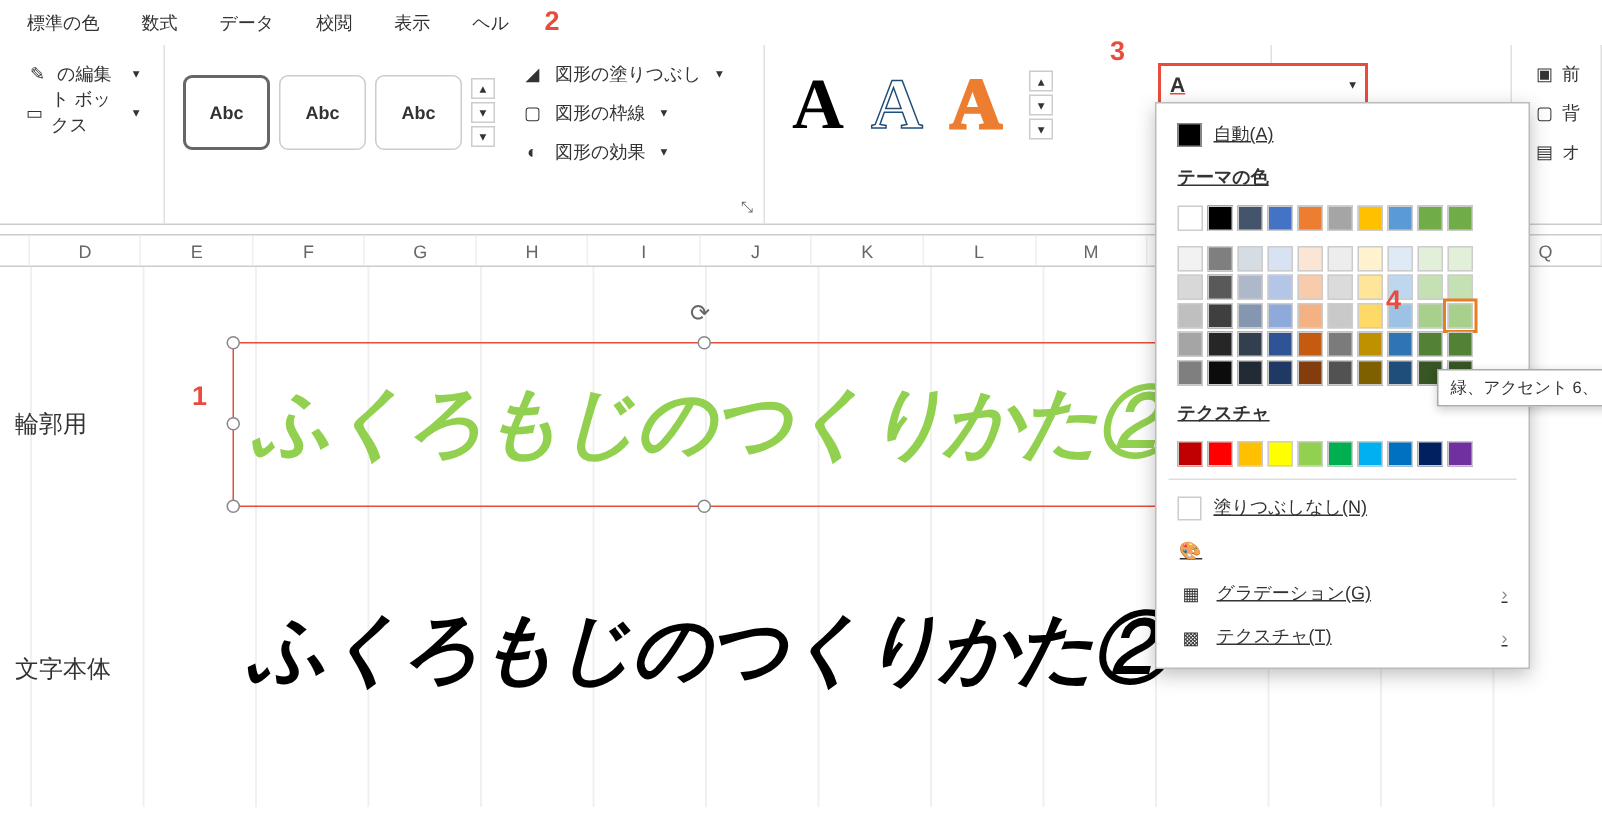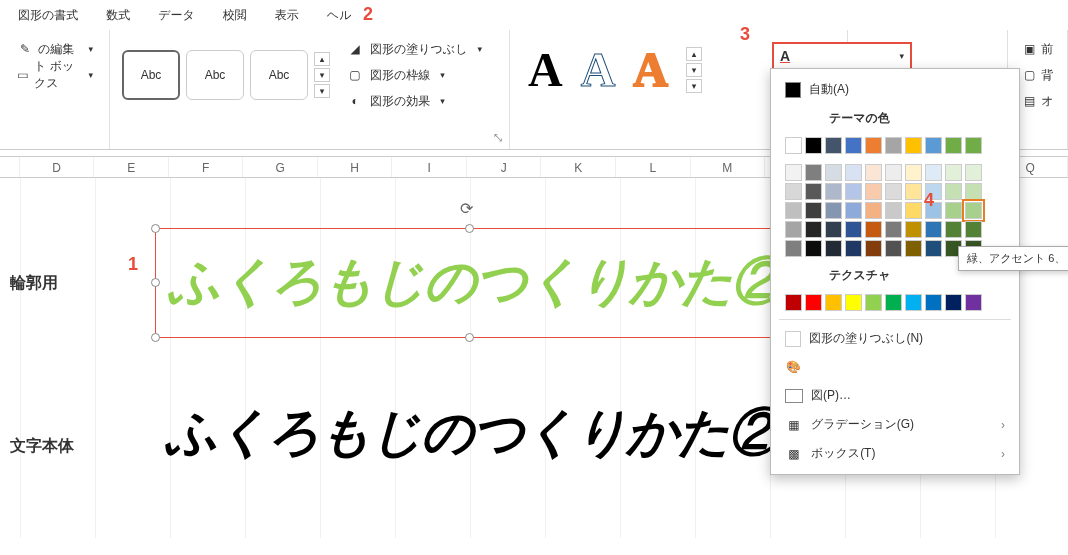--- a/index.html
+++ b/index.html
@@ -17,21 +17,21 @@
 .dialog-launcher{position:absolute;bottom:4px;right:4px;width:14px;height:14px;font-size:10px;color:#666;display:flex;align-items:center;justify-content:center;}
 
 .left-pane{width:110px;}
 .left-pane .btn-row{display:flex;flex-direction:column;gap:4px;padding:4px;}
 .left-pane .sm-btn{display:flex;align-items:center;gap:4px;height:22px;padding:0 4px;}
 
 .shape-styles{width:400px;}
 .shape-gallery{display:flex;align-items:center;gap:6px;padding:8px 4px;}
 .shape-thumb{width:58px;height:50px;border:1px solid #ccc;border-radius:6px;display:flex;align-items:center;justify-content:center;background:#fff;}
 .shape-thumb.active{border:2px solid #666;}
-.shape-thumb span{font-size:12px;}
+.shape-thumb span{font-size:12px;font-weight:bold;}
 .gallery-nav{display:flex;flex-direction:column;gap:2px;}
 .gallery-nav div{width:16px;height:14px;display:flex;align-items:center;justify-content:center;border:1px solid #ccc;font-size:9px;}
 .shape-fill-menu{display:flex;flex-direction:column;gap:4px;padding:4px;}
 .shape-fill-menu .item{display:flex;align-items:center;gap:6px;height:22px;}
 .mini-icon{width:18px;height:16px;display:inline-flex;align-items:center;justify-content:center;}
 
 .wordart{flex:1;}
 .wa-gallery{display:flex;align-items:center;gap:18px;padding:8px 10px;}
 .wa-A{font-size:48px;font-weight:bold;font-family:'Times New Roman',serif;}
 
@@ -41,36 +41,36 @@
 
 .right-pane{width:60px;}
 .right-pane .item{display:flex;align-items:center;gap:6px;height:22px;padding:0 4px;}
 
 
 .sheet{position:relative;margin-top:6px;}
 .col-headers{display:flex;height:22px;border-top:1px solid #ccc;border-bottom:1px solid #ccc;}
 .col-headers div{width:75px;text-align:center;line-height:22px;color:#666;border-right:1px solid #eee;}
 .col-headers div:first-child{width:20px;}
 .sheet-body{position:relative;height:360px;}
-.row-label{position:absolute;left:10px;font-size:16px;font-weight:bold;}
+.row-label{position:absolute;left:10px;font-size:16px;font-weight:normal;}
 .grid-bg{position:absolute;inset:0;background-image:linear-gradient(to right,#f0f0f0 1px,transparent 1px);background-size:75px 100%;background-position:20px 0;}
 .word-art-1{position:absolute;top:50px;left:155px;width:630px;height:110px;border:1.5px solid #e74c3c;}
 .word-art-1 .handle{position:absolute;width:9px;height:9px;border:1px solid #888;background:#fff;border-radius:50%;}
 .word-art-1 .h-tl{top:-5px;left:-5px;} .word-art-1 .h-tm{top:-5px;left:50%;margin-left:-5px;} .word-art-1 .h-tr{top:-5px;right:-5px;}
 .word-art-1 .h-ml{top:50%;left:-5px;margin-top:-5px;} .word-art-1 .h-mr{top:50%;right:-5px;margin-top:-5px;}
 .word-art-1 .h-bl{bottom:-5px;left:-5px;} .word-art-1 .h-bm{bottom:-5px;left:50%;margin-left:-5px;} .word-art-1 .h-br{bottom:-5px;right:-5px;}
 .word-art-1 .rot{position:absolute;top:-30px;left:50%;margin-left:-10px;font-size:16px;color:#666;}
 .word-art-text{font-size:52px;font-weight:900;font-style:italic;letter-spacing:-2px;white-space:nowrap;padding:18px 12px;font-family:'Arial Black','Yu Gothic',sans-serif;}
 .wa1-text{color:#92d050;}
 .wa2-text{color:#000;position:absolute;top:220px;left:165px;font-size:52px;font-weight:900;font-style:italic;letter-spacing:-2px;white-space:nowrap;font-family:'Arial Black','Yu Gothic',sans-serif;}
 
 
-.color-picker{position:absolute;top:68px;left:770px;width:250px;background:#fff;border:1px solid #bbb;box-shadow:0 4px 12px rgba(0,0,0,.25);z-index:10;padding:6px 0;}
+.color-picker{position:absolute;top:68px;left:770px;width:250px;background:#fff;border:1px solid #bbb;box-shadow:0 4px 12px rgba(0,0,0,.25);z-index:10;padding:6px 0;text-decoration:underline;}
 .cp-row{display:flex;align-items:center;gap:8px;padding:6px 14px;}
-.cp-title{font-weight:bold;padding:6px 14px;margin-left:44px;}
+.cp-title{font-weight:bold;padding:6px 14px;}
 .auto-sw{width:16px;height:16px;background:#000;border:1px solid #888;}
 .color-grid{display:flex;flex-direction:column;gap:2px;padding:4px 14px;}
 .cg-row{display:flex;gap:3px;}
 .cg-row .sw{width:17px;height:17px;border:1px solid #ccc;position:relative;}
 .cg-row .sw.highlight{outline:2px solid #e67e22;outline-offset:1px;}
 .std-row{display:flex;gap:3px;padding:4px 14px;}
 .std-row .sw{width:17px;height:17px;border:1px solid #ccc;}
 .cp-sep{height:1px;background:#ddd;margin:4px 8px;}
 .cp-row .chev-r{margin-left:auto;color:#888;}
 .nofill-sw{width:16px;height:16px;border:1px solid #ccc;background:#fff;}
@@ -85,21 +85,21 @@
 </style>
 </head>
 <body>
 
 <div class="callout" style="top:254px;left:128px;">1</div>
 <div class="callout" style="top:4px;left:363px;">2</div>
 <div class="callout" style="top:24px;left:740px;">3</div>
 <div class="callout" style="top:190px;left:924px;">4</div>
 
 <div class="ribbon-tabs">
-  <div class="tab">図形の書式</div>
+  <div class="tab">標準の色</div>
   <div class="tab">数式</div>
   <div class="tab">データ</div>
   <div class="tab">校閲</div>
   <div class="tab">表示</div>
   <div class="tab">ヘル</div>
 </div>
 
 <div class="ribbon">
   <div class="ribbon-group left-pane">
     <div class="btn-row">
@@ -325,34 +325,30 @@
     <div class="sw" style="background:#92d050"></div>
     <div class="sw" style="background:#00b050"></div>
     <div class="sw" style="background:#00b0f0"></div>
     <div class="sw" style="background:#0070c0"></div>
     <div class="sw" style="background:#002060"></div>
     <div class="sw" style="background:#7030a0"></div>
   </div>
   <div class="cp-sep"></div>
   <div class="cp-row">
     <div class="nofill-sw"></div>
-    <span>図形の塗りつぶし(N)</span>
+    <span>塗りつぶしなし(N)</span>
   </div>
   <div class="cp-row">
     <span class="mini-icon">🎨</span>
-  </div>
-  <div class="cp-row">
-    <span class="mini-pic"></span>
-    <span>図(P)…</span>
   </div>
   <div class="cp-row">
     <span class="mini-icon">▦</span>
     <span>グラデーション(G)</span>
     <span class="chev-r">›</span>
   </div>
   <div class="cp-row">
     <span class="mini-icon">▩</span>
-    <span>ボックス(T)</span>
+    <span>テクスチャ(T)</span>
     <span class="chev-r">›</span>
   </div>
 </div>
 
 <div class="tooltip">緑、アクセント 6、</div>
 
 </body></html>

